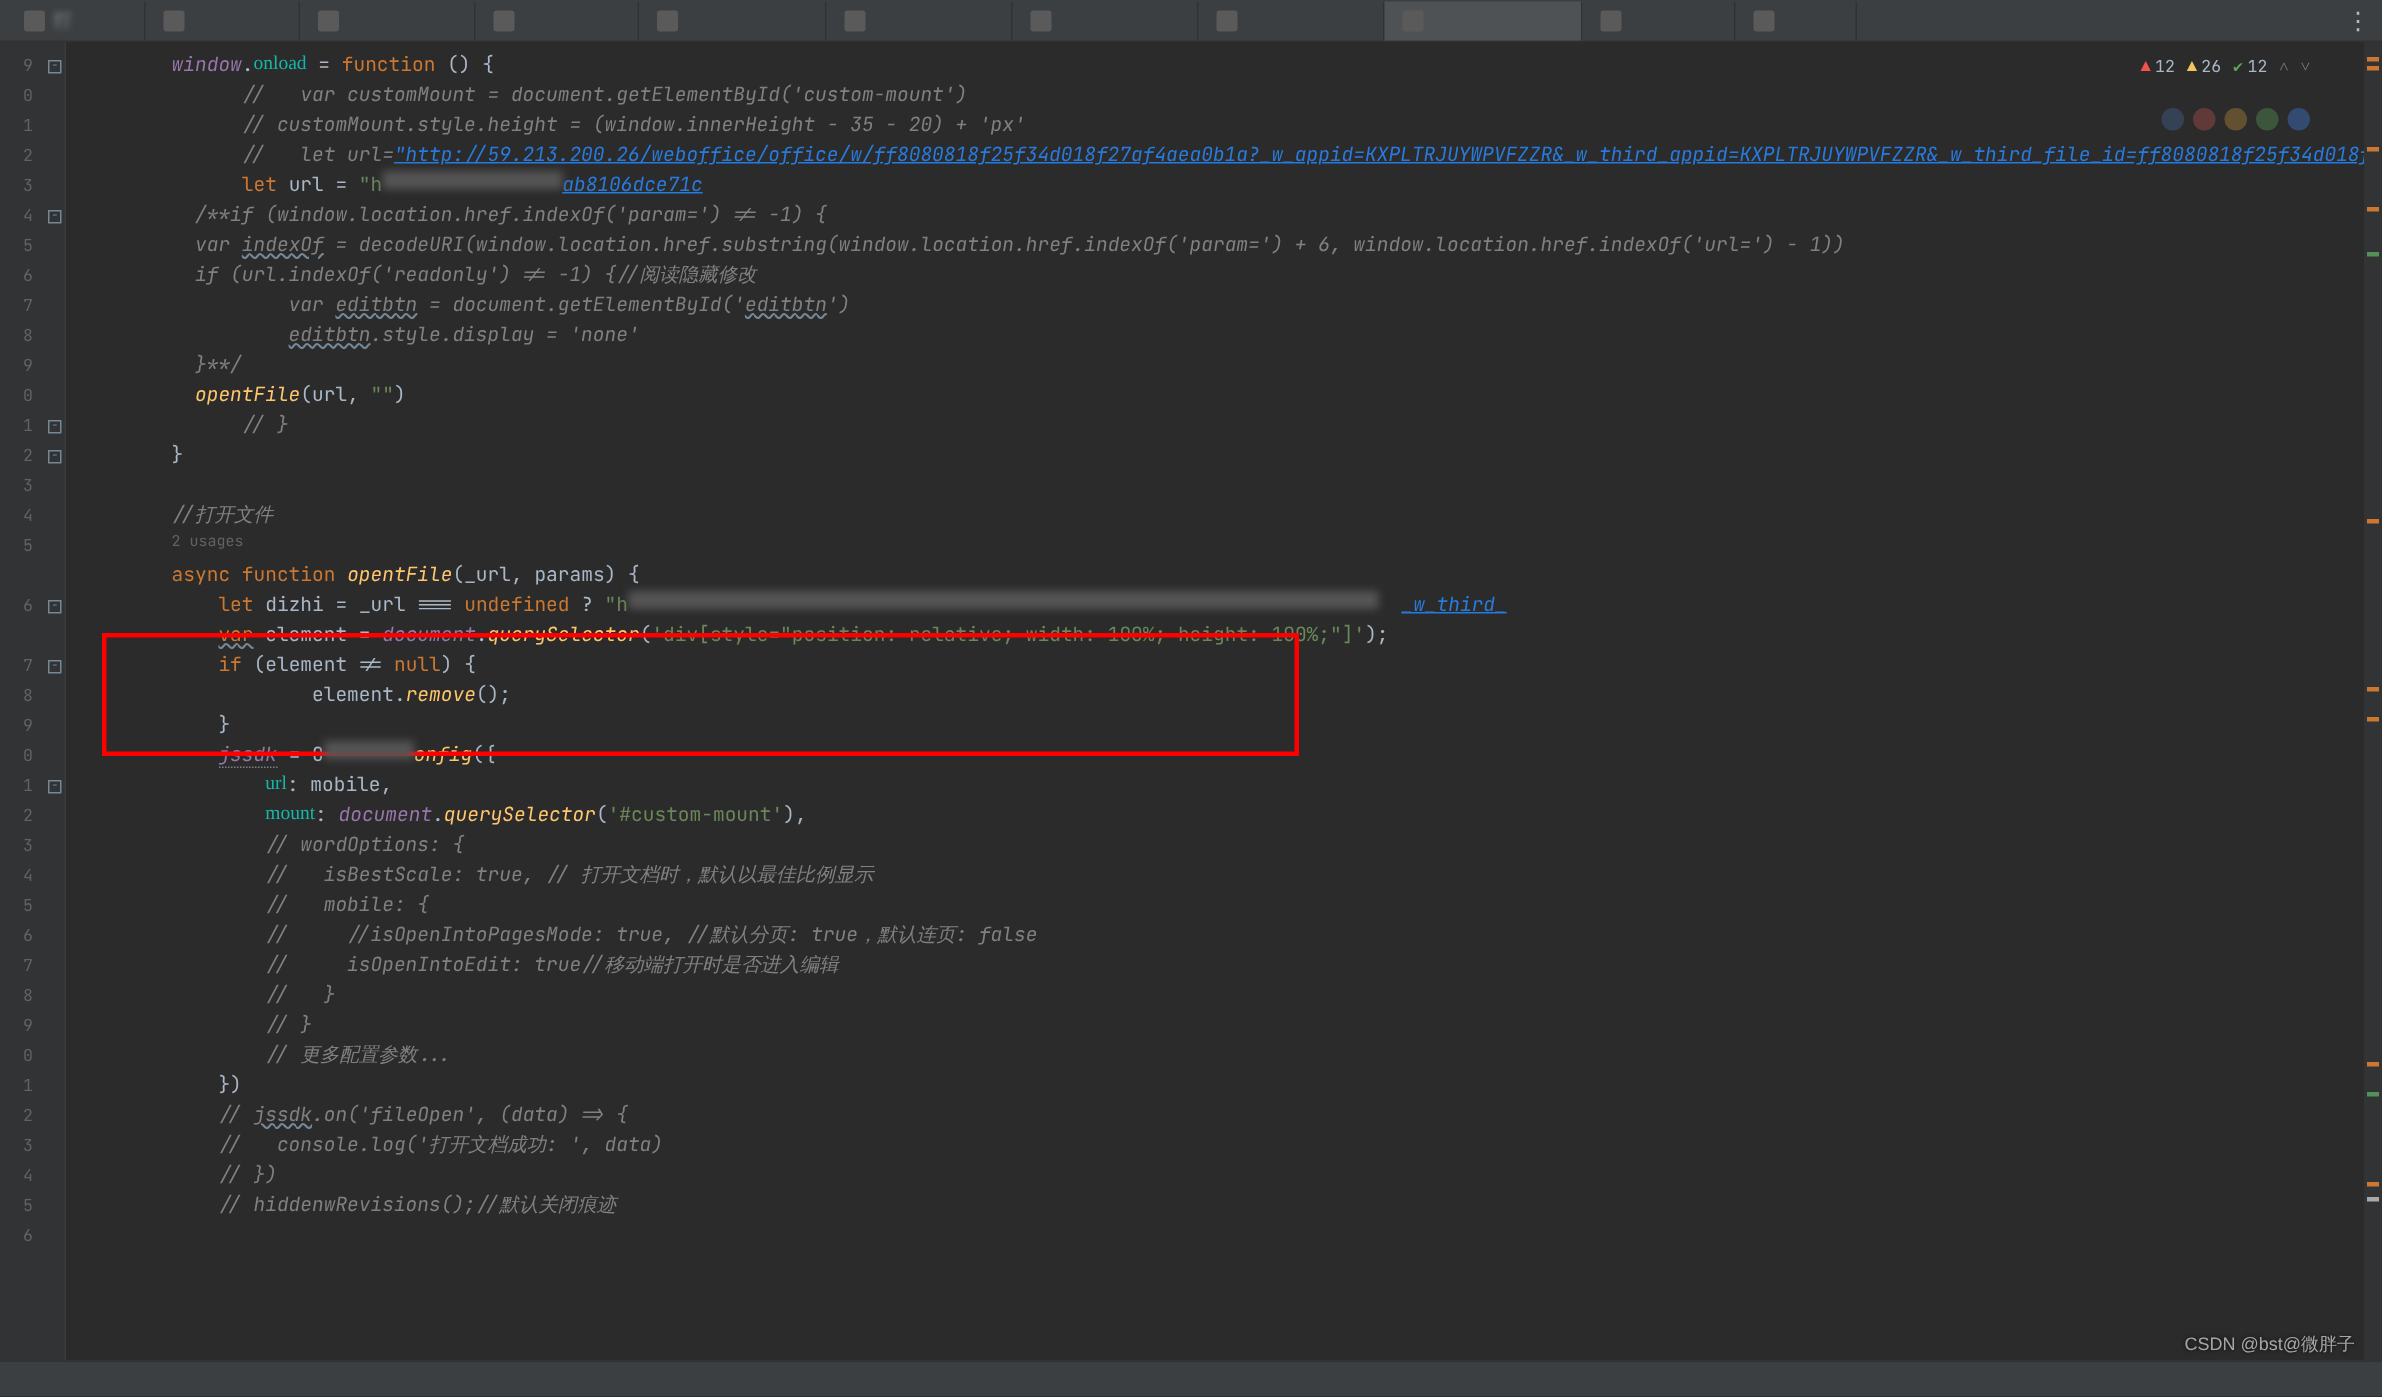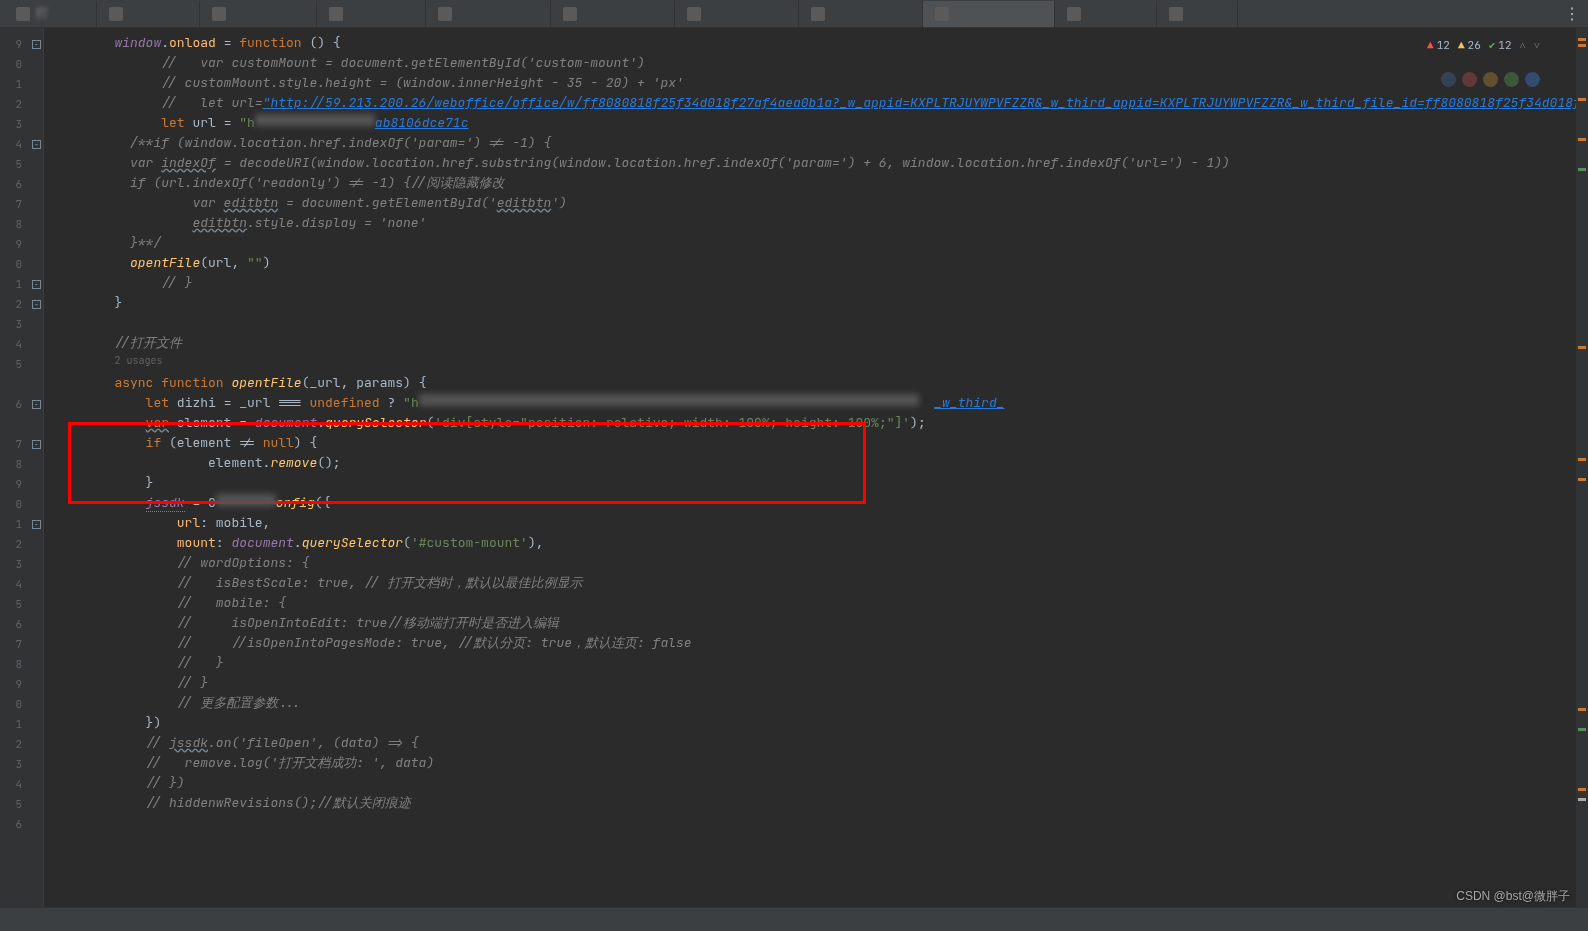--- a/index.html
+++ b/index.html
@@ -95,21 +95,21 @@
   display: flex;
   align-items: flex-start;
 }
 .line span { white-space: pre; }
 .kw { color: #cc7832; }
 .fn { color: #ffc66d; font-style: italic; }
 .str { color: #6a8759; }
 .cmt { color: #808080; font-style: italic; }
 .obj { color: #9876aa; font-style: italic; }
 .def { color: #a9b7c6; }
-.mem { color: #fdba74; }
+.mem { color: #14b8a6; font-family: Liberation Serif, serif; }
 .ul { text-decoration: underline wavy #768896; }
 .link { color: #287bde; text-decoration: underline; font-style: italic; }
 .usages-hint { color: #606366; font-size: 10px; font-style: normal; }
 .underline-sq { border-bottom: 1px dotted #808080; }
 .inspect-bar {
   position: absolute;
   top: 8px;
   right: 30px;
   display: flex;
   gap: 8px;
@@ -360,28 +360,28 @@
       <div class="line"><span>            </span><span class="kw ul">var</span><span class="def"> element = </span><span class="obj">document</span><span class="def">.</span><span class="fn">querySelector</span><span class="def">(</span><span class="str">'div[style=</span><span class="str">"position: relative; width: 100%; height: 100%;"</span><span class="str">]'</span><span class="def">);</span></div>
       <div class="line"><span>            </span><span class="kw">if</span><span class="def"> (element != </span><span class="kw">null</span><span class="def">) {</span></div>
       <div class="line"><span>                </span><span class="def">    element.</span><span class="fn">remove</span><span class="def">();</span></div>
       <div class="line"><span>            </span><span class="def">}</span></div>
       <div class="line"><span>            </span><span class="obj underline-sq">jssdk</span><span class="def"> = O</span><span class="blur-box" style="width: 60px; height: 12px;"></span><span class="fn">onfig</span><span class="def">({</span></div>
       <div class="line"><span>                </span><span class="mem">url</span><span class="def">: mobile,</span></div>
       <div class="line"><span>                </span><span class="mem">mount</span><span class="def">: </span><span class="obj">document</span><span class="def">.</span><span class="fn">querySelector</span><span class="def">(</span><span class="str">'#custom-mount'</span><span class="def">)</span><span class="def">,</span></div>
       <div class="line"><span>                </span><span class="cmt">// wordOptions: {</span></div>
       <div class="line"><span>                </span><span class="cmt">//   isBestScale: true, // 打开文档时，默认以最佳比例显示</span></div>
       <div class="line"><span>                </span><span class="cmt">//   mobile: {</span></div>
+      <div class="line"><span>                </span><span class="cmt">//     //isOpenIntoPagesMode: true, //默认分页: true，默认连页: false</span></div>
       <div class="line"><span>                </span><span class="cmt">//     isOpenIntoEdit: true//移动端打开时是否进入编辑</span></div>
-      <div class="line"><span>                </span><span class="cmt">//     //isOpenIntoPagesMode: true, //默认分页: true，默认连页: false</span></div>
       <div class="line"><span>                </span><span class="cmt">//   }</span></div>
       <div class="line"><span>                </span><span class="cmt">// }</span></div>
       <div class="line"><span>                </span><span class="cmt">// 更多配置参数...</span></div>
       <div class="line"><span>            </span><span class="def">})</span></div>
       <div class="line"><span>            </span><span class="cmt">// </span><span class="cmt ul">jssdk</span><span class="cmt">.on('fileOpen', (data) =&gt; {</span></div>
-      <div class="line"><span>            </span><span class="cmt">//   remove.log('打开文档成功: ', data)</span></div>
+      <div class="line"><span>            </span><span class="cmt">//   console.log('打开文档成功: ', data)</span></div>
       <div class="line"><span>            </span><span class="cmt">// })</span></div>
       <div class="line"><span>            </span><span class="cmt">// hiddenwRevisions();//默认关闭痕迹</span></div>
     </div>
   <div class="right-rail" id="rail">
       <div class="marker y" style="top: 10px;"></div>
       <div class="marker y" style="top: 16px;"></div>
       <div class="marker y" style="top: 70px;"></div>
       <div class="marker y" style="top: 110px;"></div>
       <div class="marker g" style="top: 140px;"></div>
       <div class="marker y" style="top: 318px;"></div>

